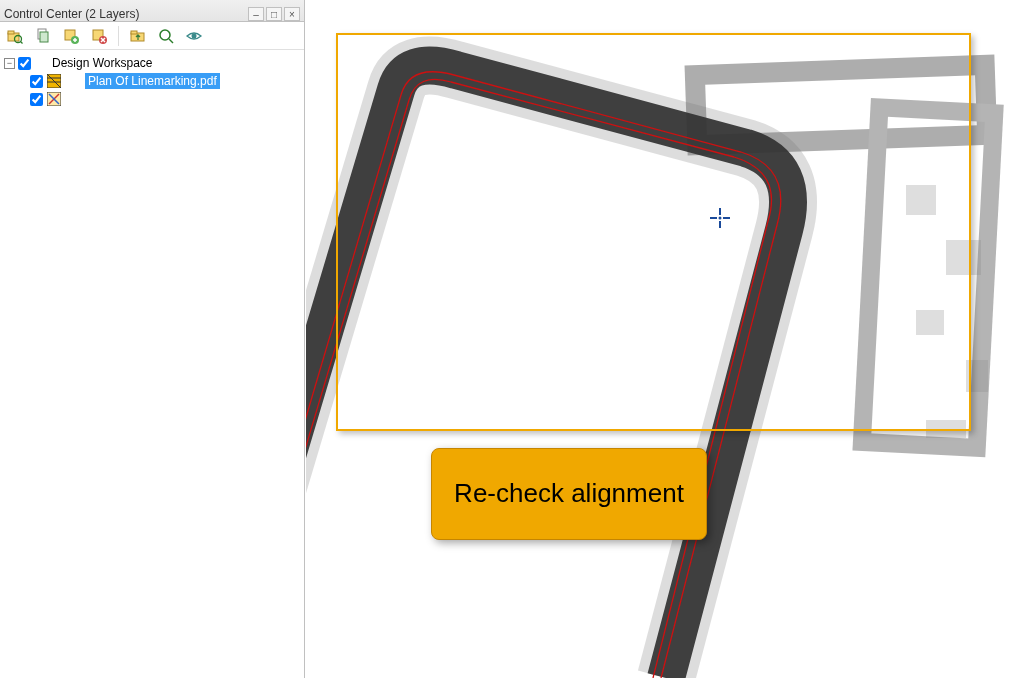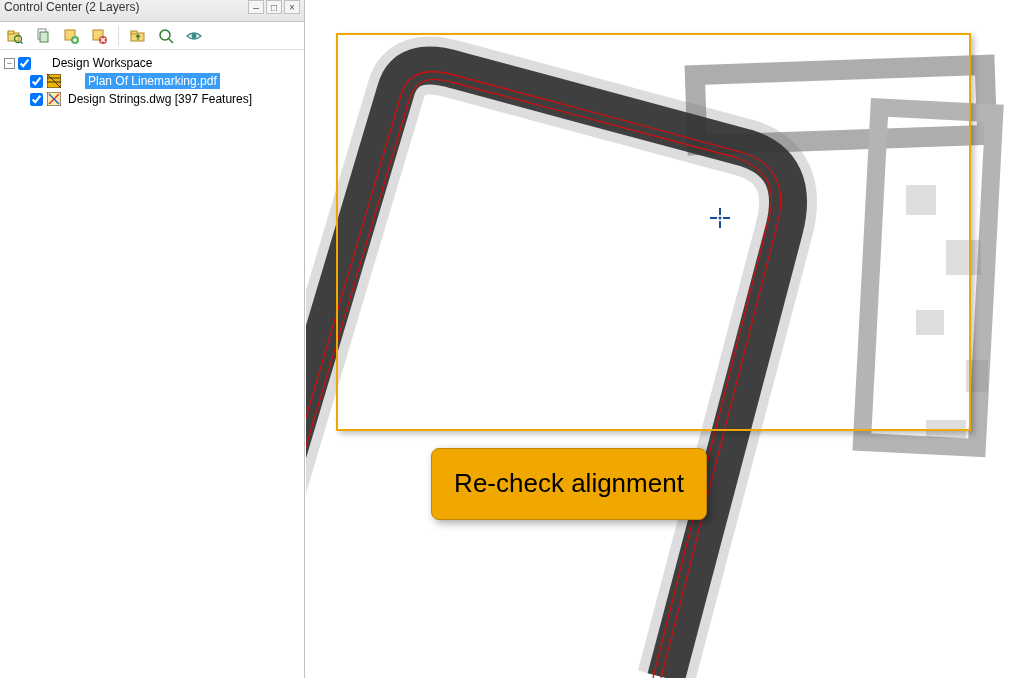--- a/index.html
+++ b/index.html
@@ -19,21 +19,21 @@
   background: #ffffff;
   border-right: 1px solid #c0c0c0;
   display: flex;
   flex-direction: column;
 }
 .titlebar {
   height: 22px;
   background: linear-gradient(#f0f0f0,#e5e5e5);
   border-bottom: 1px solid #c0c0c0;
   display: flex;
-  align-items: flex-start;
+  align-items: flex-end;
   padding: 0 4px;
   color: #333;
 }
 .titlebar .title-text { flex: 1; }
 .titlebar .winbtn {
   width: 16px; height: 14px;
   margin-left: 2px;
   background: #f5f5f5;
   border: 1px solid #c0c0c0;
   display: flex; align-items: center; justify-content: center;
@@ -106,21 +106,21 @@
   position: absolute;
   left: 30px; top: 33px;
   width: 635px; height: 398px;
   border: 2px solid #f0a800;
   box-shadow: 3px 3px 6px rgba(0,0,0,0.25);
   background: transparent;
 }
 .callout {
   position: absolute;
   left: 125px; top: 448px;
-  width: 276px; height: 72px;
+  width: 276px; height: 92px;
   background: #f0a800;
   border: 1px solid #c58500;
   border-radius: 8px;
   box-shadow: 3px 3px 8px rgba(0,0,0,0.35);
   display: flex; align-items:center; justify-content:center;
   text-align:center;
   font-size: 26px;
   color: #000;
   line-height: 1.2;
   padding: 6px 10px;
@@ -219,21 +219,20 @@
 
     <div class="tree-row" style="padding-left:28px;">
       <input type="checkbox" class="chk" checked="" style="">
       <span class="layer-icon">
         <svg width="14" height="14">
             <rect x="0" y="0" width="14" height="14" fill="#ffe9a8" stroke="#333"></rect>
             <line x1="2" y1="12" x2="12" y2="2" stroke="#cc3333" stroke-width="1.5"></line>
             <line x1="2" y1="2" x2="12" y2="12" stroke="#3366cc" stroke-width="1.5"></line>
           </svg>
       </span>
-      <span class="tree-label">Design Strings.dwg [397 Features]</span>
     </div>
   </div>
 </div>
 
 <div class="canvas">
   <svg width="727" height="678">
 
     <g opacity="0.55">
       <rect x="390" y="70" width="290" height="70" fill="none" stroke="#6a6a6a" stroke-width="20" transform="rotate(-2 535 105)"></rect>
       <rect x="565" y="110" width="115" height="335" fill="none" stroke="#777" stroke-width="18" transform="rotate(3 620 270)"></rect>

